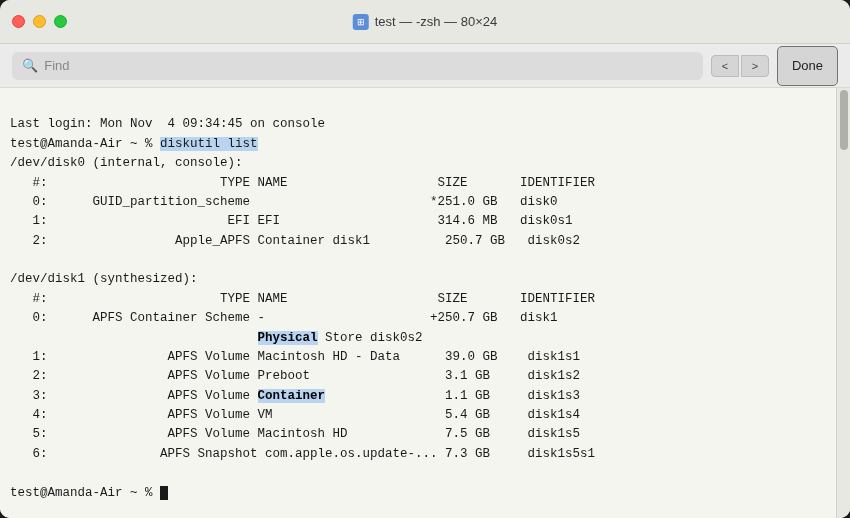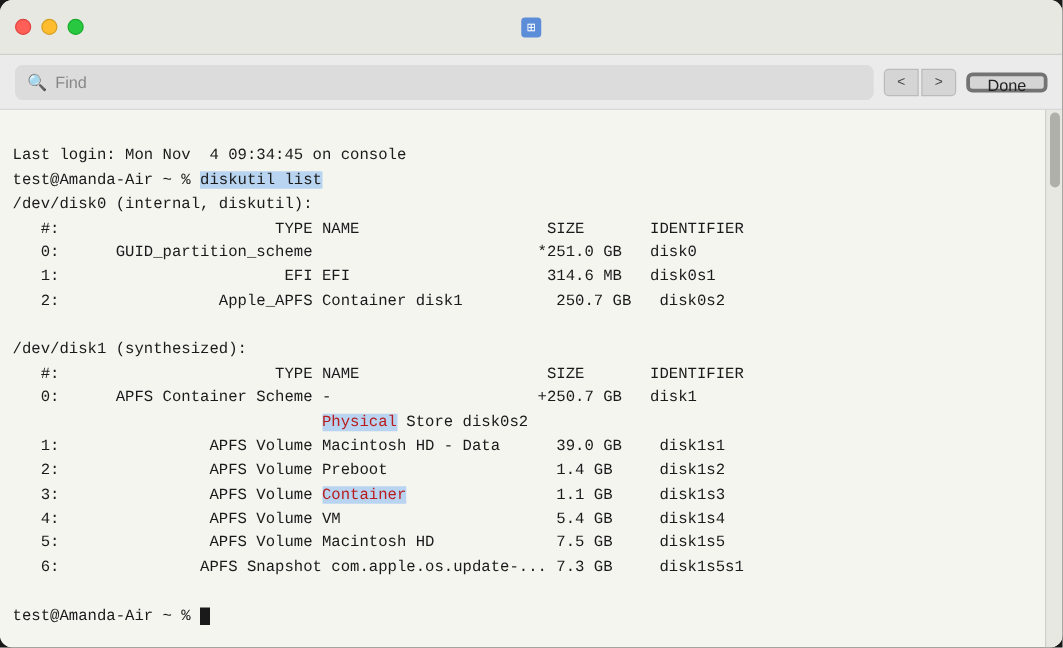--- a/index.html
+++ b/index.html
@@ -131,24 +131,24 @@
       align-items: center;
       justify-content: center;
       font-size: 11px;
       color: #444;
     }
 
     .nav-btn:first-child { border-radius: 4px 0 0 4px; }
     .nav-btn:last-child  { border-radius: 0 4px 4px 0; }
 
     .done-btn {
-      height: 16px;
+      height: 40px;
       padding: 0 14px;
       background: #d5d5d5;
-      border: 3px solid #737373;
+      border: 1px solid #737373;
       border-radius: 5px;
       cursor: pointer;
       font-size: 13px;
       font-weight: 500;
       color: #222;
     }
 
     
     .terminal-content {
       flex: 1;
@@ -187,21 +187,22 @@
     }
 
     
     .highlight-cmd {
       background: #b8d4f0;
       color: #1a1a1a;
     }
 
     .highlight-recovery {
       background: #b8d4f0;
-      color: #b91c1c;
+      color: #000000;
+      font-weight: bold;
     }
 
     .cursor {
       display: inline-block;
       width: 8px;
       height: 14px;
       background: #1a1a1a;
       vertical-align: text-bottom;
     }
   </style>
@@ -211,51 +212,52 @@
 <div class="window">
 
   <div class="title-bar">
     <div class="traffic-lights">
       <div class="traffic-light tl-close"></div>
       <div class="traffic-light tl-min"></div>
       <div class="traffic-light tl-max"></div>
     </div>
     <div class="title-text">
       <span class="title-icon">⊞</span>
+      <span>test — -zsh — 80×24</span>
     </div>
   </div>
 
   <div class="search-bar">
     <div class="search-input-wrapper">
       <span class="search-icon-svg">🔍</span>
       <input class="search-input" type="text" placeholder="Find" style="">
     </div>
     <div class="nav-buttons">
       <button class="nav-btn">&lt;</button>
       <button class="nav-btn">&gt;</button>
     </div>
     <button class="done-btn">Done</button>
   </div>
 
   <div class="terminal-content">
     <div class="terminal-text">
 <span>Last login: Mon Nov  4 09:34:45 on console</span>
 <span>test@Amanda-Air ~ % <span class="highlight-cmd">diskutil list</span></span>
-<span>/dev/disk0 (internal, diskutil):</span>
+<span>/dev/disk0 (internal, console):</span>
 <span>   #:                       TYPE NAME                    SIZE       IDENTIFIER</span>
 <span>   0:      GUID_partition_scheme                        *251.0 GB   disk0</span>
 <span>   1:                        EFI EFI                     314.6 MB   disk0s1</span>
 <span>   2:                 Apple_APFS Container disk1          250.7 GB   disk0s2</span>
 
 <span>/dev/disk1 (synthesized):</span>
 <span>   #:                       TYPE NAME                    SIZE       IDENTIFIER</span>
 <span>   0:      APFS Container Scheme -                      +250.7 GB   disk1</span>
 <span>                                 <span class="highlight-recovery">Physical</span> Store disk0s2</span>
 <span>   1:                APFS Volume Macintosh HD - Data      39.0 GB    disk1s1</span>
-<span>   2:                APFS Volume Preboot                  1.4 GB     disk1s2</span>
+<span>   2:                APFS Volume Preboot                  3.1 GB     disk1s2</span>
 <span>   3:                APFS Volume <span class="highlight-recovery">Container</span>                1.1 GB     disk1s3</span>
 <span>   4:                APFS Volume VM                       5.4 GB     disk1s4</span>
 <span>   5:                APFS Volume Macintosh HD             7.5 GB     disk1s5</span>
 <span>   6:               APFS Snapshot com.apple.os.update-... 7.3 GB     disk1s5s1</span>
 
 <span>test@Amanda-Air ~ % <span class="cursor"></span></span>
     </div>
     <div class="scrollbar">
       <div class="scrollbar-thumb"></div>
     </div>

